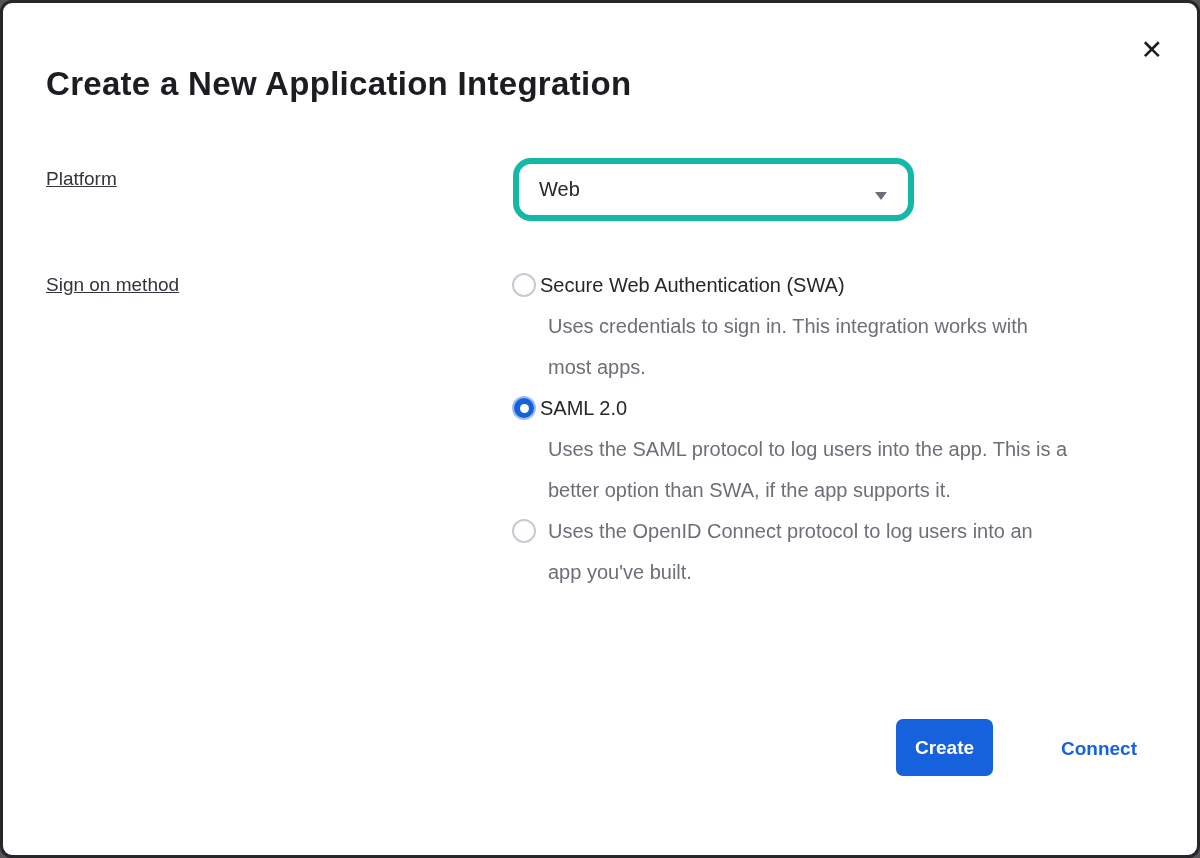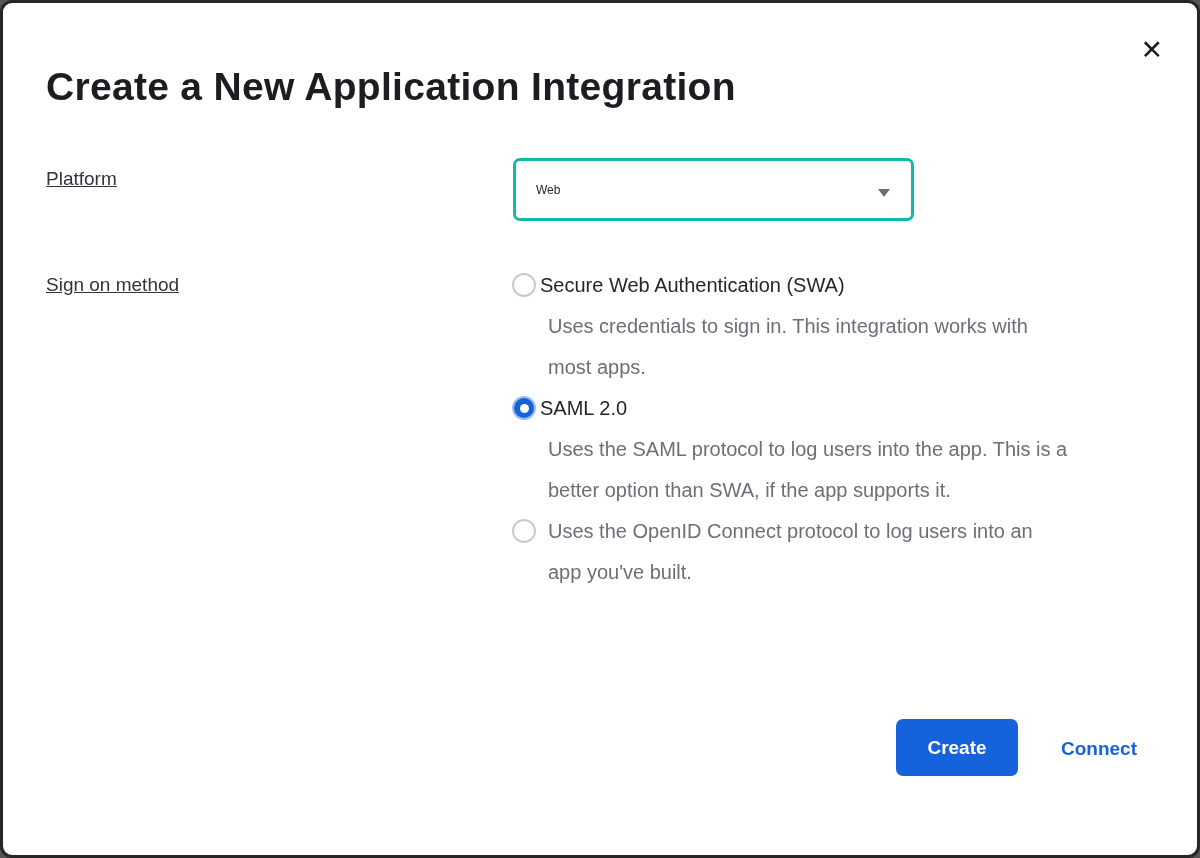--- a/index.html
+++ b/index.html
@@ -14,37 +14,37 @@
     font-family: "Liberation Sans", sans-serif;
   }
   .close-btn {
     position: absolute; top: 34px; right: 34px;
     font-size: 27px; line-height: 27px;
     color: #1d1d21; cursor: pointer;
     font-weight: 400;
   }
   .title {
     position: absolute; left: 43px; top: 62px;
-    font-size: 39px; font-weight: bold; color: #1d1d21;
+    font-size: 33px; font-weight: bold; color: #1d1d21;
     letter-spacing: 0.3px;
   }
   .field-label {
     position: absolute; left: 43px;
     font-size: 19px; color: #33343b; text-decoration: underline;
   }
   .platform-label { top: 165px; }
   .signon-label { top: 271px; }
   .select {
     position: absolute; left: 510px; top: 155px;
     width: 401px; height: 63px;
-    border: 3px solid #14b8a6; border-radius: 7px;
+    border: 6px solid #14b8a6; border-radius: 18px;
     background: #fff;
     display: flex; align-items: center;
     padding: 0 20px;
-    font-size: 12px; color: #26262b;
+    font-size: 20px; color: #26262b;
     cursor: pointer;
   }
   .caret {
     position: absolute; right: 21px; top: 28px;
     width: 0; height: 0;
     border-left: 6px solid transparent;
     border-right: 6px solid transparent;
     border-top: 8px solid #6d6d78;
   }
   .options {
@@ -69,21 +69,21 @@
     width: 9px; height: 9px;
     margin: -4.5px 0 0 -4.5px;
     border-radius: 50%;
     background: #ffffff;
   }
   .option-text { font-size: 20px; }
   .option-title { color: #26262b; line-height: 41px; }
   .option-desc { color: #6e6e78; line-height: 41px; max-width: 520px; margin-left: 8px; }
   .create-btn {
     position: absolute; left: 893px; top: 716px;
-    width: 122px; height: 57px;
+    width: 97px; height: 57px;
     background: #1662dd; color: #ffffff;
     border: none; border-radius: 7px;
     font-family: "Liberation Sans", sans-serif;
     font-size: 19px; font-weight: bold;
     cursor: pointer;
   }
   .cancel-btn {
     position: absolute; left: 1058px; top: 735px;
     font-size: 19px; font-weight: bold; color: #1662dd;
     cursor: pointer;

